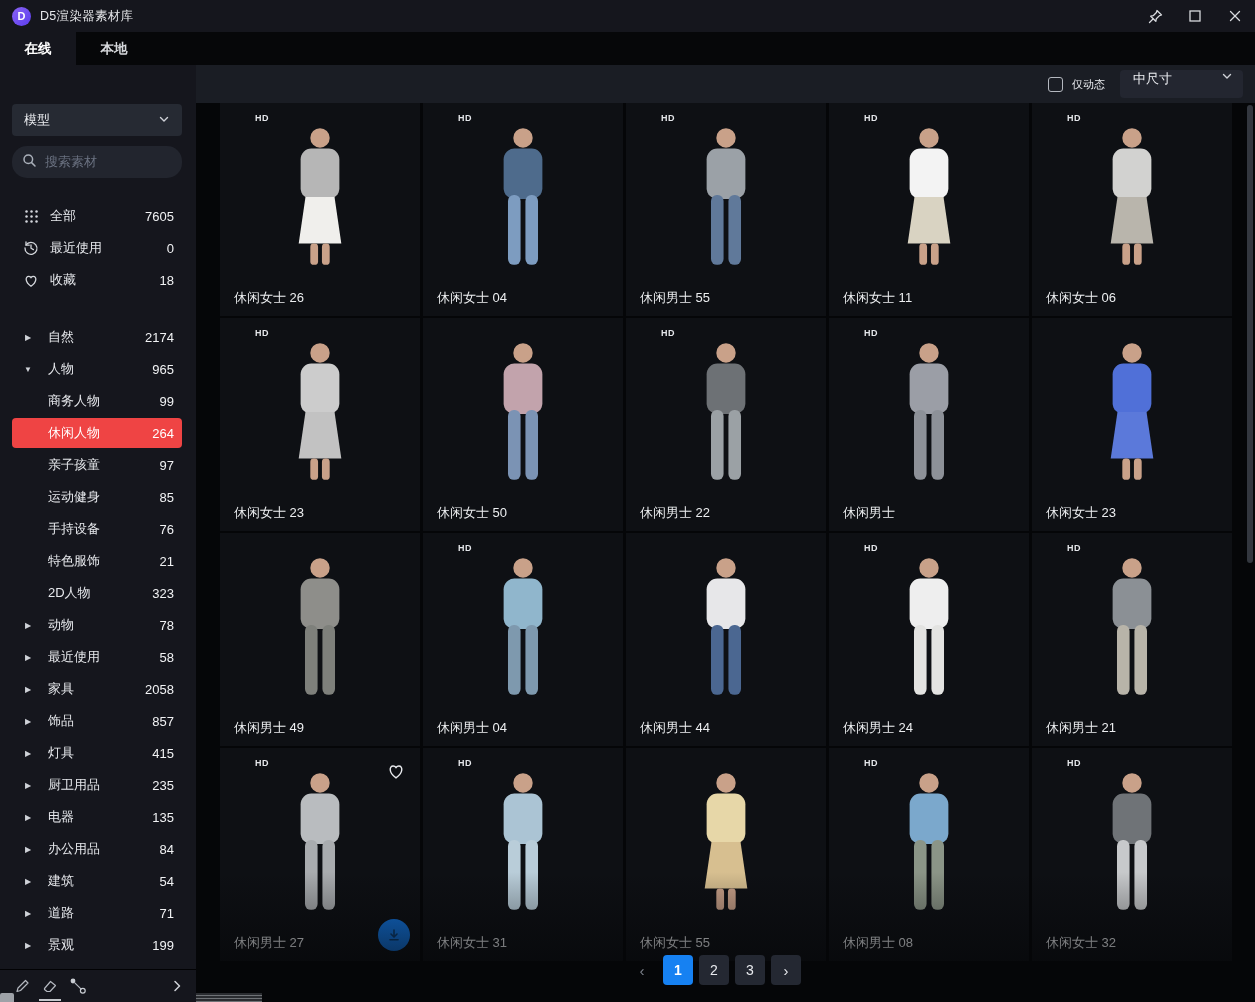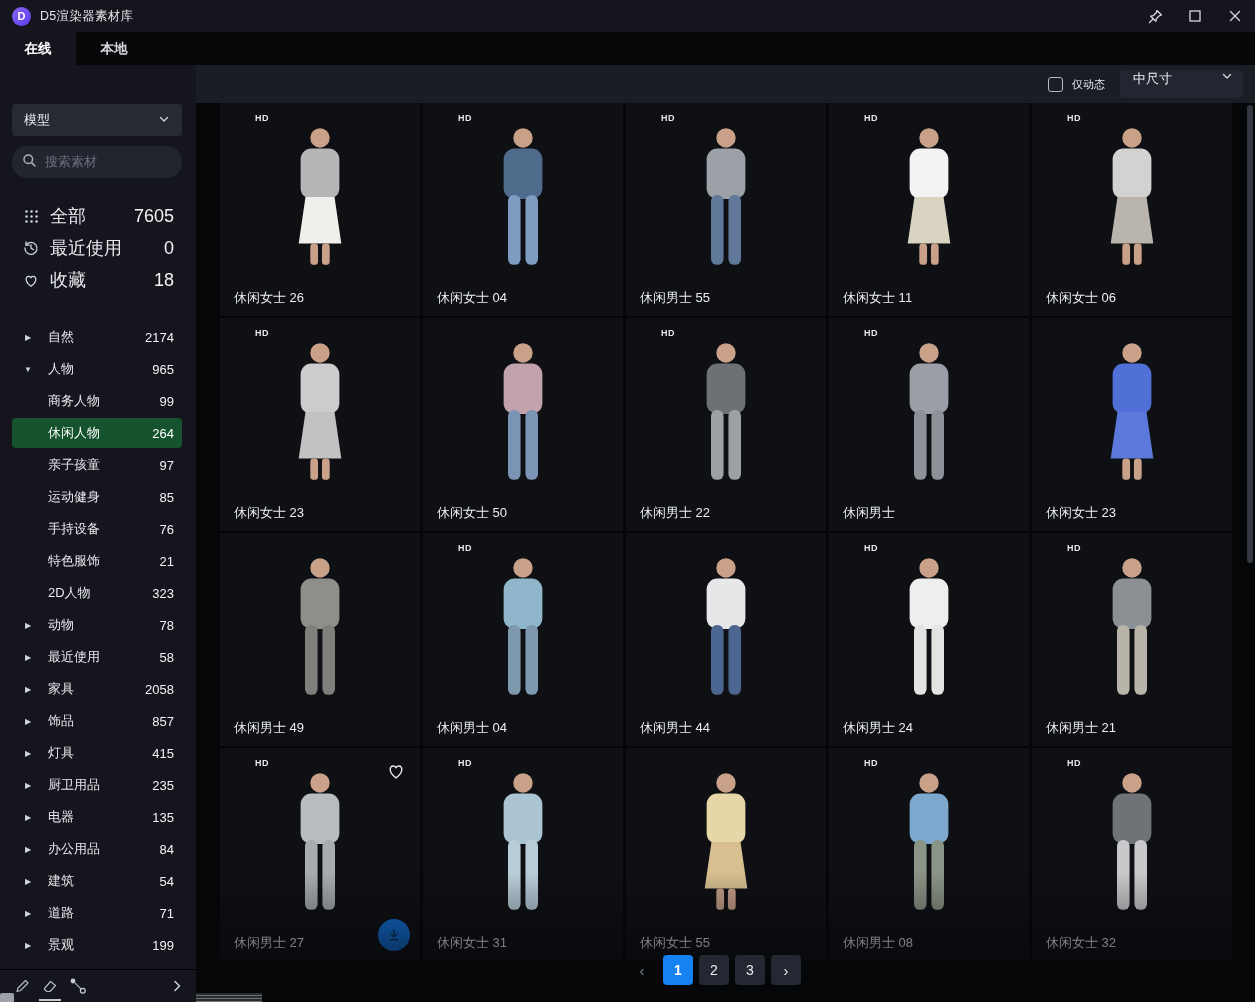--- a/index.html
+++ b/index.html
@@ -29,31 +29,31 @@
 
   
   .select-box { position:absolute; left:12px; top:39px; width:170px; height:32px; background:#262a33;
                 border-radius:4px; display:flex; align-items:center; padding:0 12px; font-size:13px; color:#eceef2; }
   .select-box .chev { margin-left:auto; }
   .search-box { position:absolute; left:12px; top:81px; width:170px; height:32px; background:#22252e;
                 border-radius:15px; display:flex; align-items:center; padding:0 10px; }
   .search-box .ph { margin-left:8px; font-size:13px; color:#6a7180; }
   .quick-items { position:absolute; left:0; top:136px; width:196px; }
   .side-row { height:30px; margin:0 14px 2px 12px; display:flex; align-items:center; border-radius:4px;
-              padding:0 8px 0 10px; font-size:18px; color:#e6e8ec; }
+              padding:0 8px 0 10px; font-size:13px; color:#e6e8ec; }
   .side-row .ic { width:18px; display:flex; justify-content:center; }
   .side-row .lb { margin-left:10px; }
   .side-row .ct { margin-left:auto; font-weight:500; color:#f1f2f4; }
   .cats { position:absolute; left:0; top:257px; width:196px; }
   .cat-row { height:30px; margin:0 14px 2px 12px; display:flex; align-items:center; border-radius:4px;
              padding:0 8px 0 6px; font-size:13px; color:#e6e8ec; }
   .cat-row .arrow { width:20px; font-size:8px; color:#cfd2d8; text-align:center; }
   .cat-row .lb { margin-left:10px; }
   .cat-row .ct { margin-left:auto; font-weight:500; color:#f1f2f4; }
-  .cat-row.sel { background:#14532d;justify-content:center; }
+  .cat-row.sel { background:#ef4444;justify-content:center; }
   .cat-row.sel .lb, .cat-row.sel .ct { color:#fff; }
 
   .side-toolbar { position:absolute; left:0; bottom:0; width:196px; height:33px; background:#15161d;
                   border-top:1px solid #020204; display:flex; align-items:center; }
   .tool-ic { width:28px; display:flex; justify-content:center; position:relative; }
   .eraser-underline { position:absolute; left:3px; bottom:-6px; width:22px; height:2px; background:#c4c7cc; }
   .tool-chev { position:absolute; right:12px; top:8px; }
   .blob-left { position:absolute; left:0; bottom:0; width:14px; height:9px; background:#9ea2a8; border-radius:2px 2px 0 0; }
   .blob-stripes { position:absolute; left:196px; bottom:0; width:66px; height:9px;
                   background:repeating-linear-gradient(0deg,#6f7276 0 1px,#2a2c30 1px 3px); }

